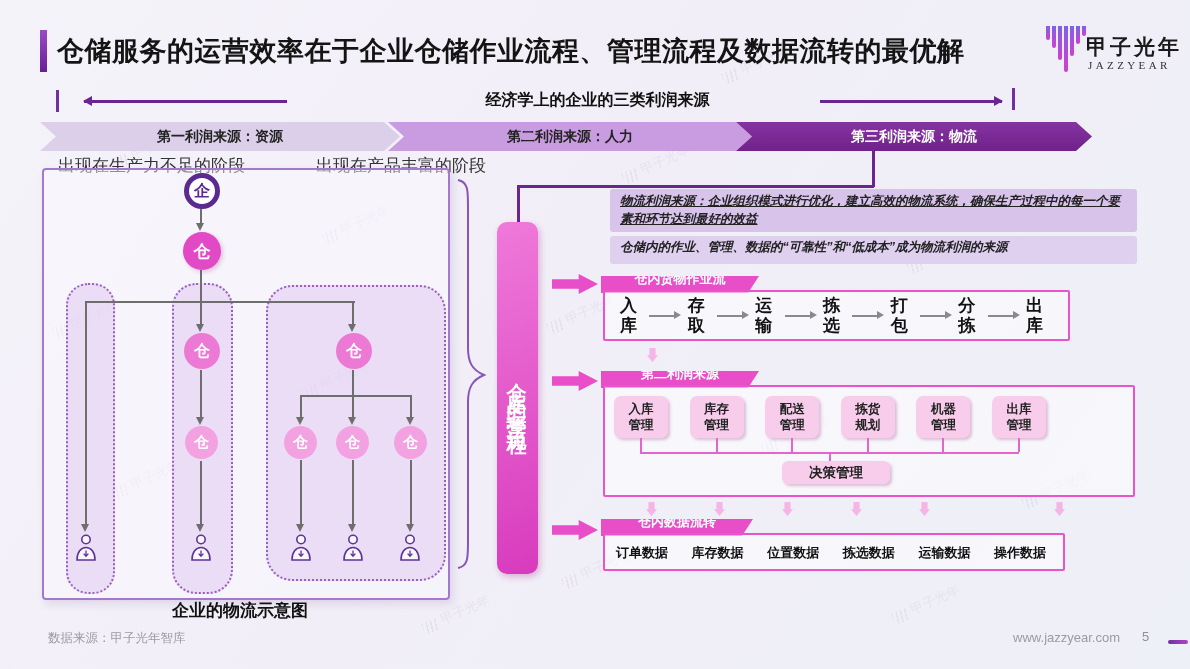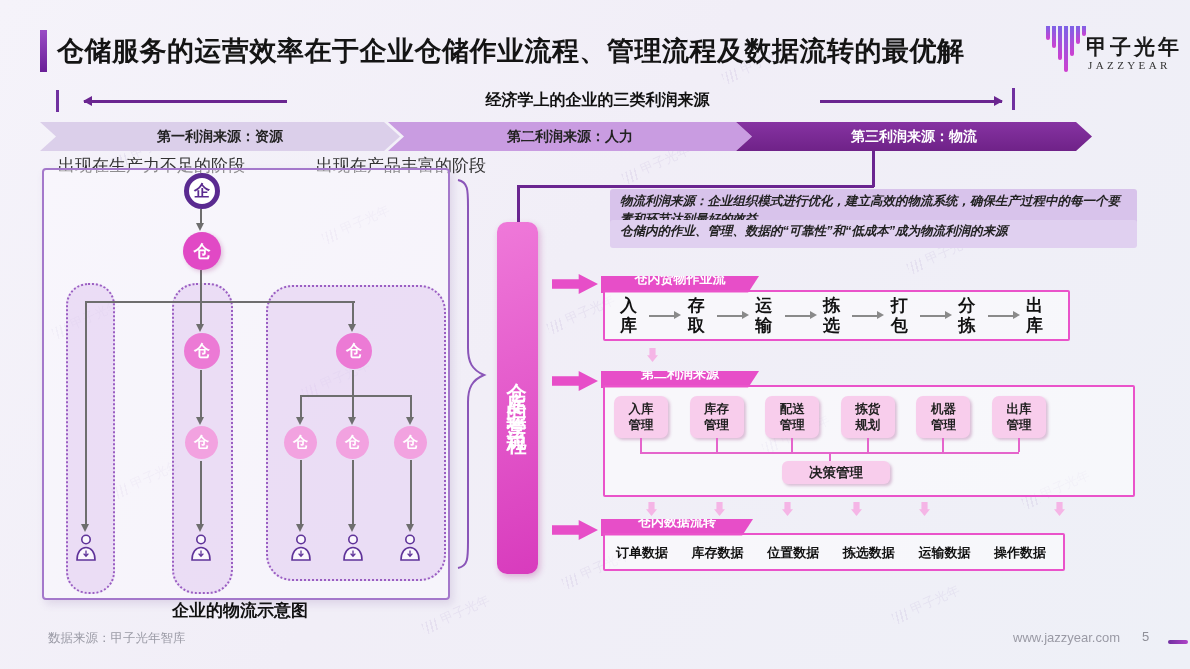--- a/index.html
+++ b/index.html
@@ -55,22 +55,22 @@
   .dcap{position:absolute;left:95px;top:599px;width:290px;text-align:center;font-size:17px;font-weight:bold;color:#111;}
   
   .brace{position:absolute;left:450px;top:178px;}
   .pbar{position:absolute;left:497px;top:222px;width:41px;height:352px;border-radius:10px;
     background:linear-gradient(160deg,#ef79d9,#d83bbd);display:flex;align-items:center;justify-content:center;
     box-shadow:2px 3px 6px rgba(170,40,140,.3);}
   .pbar span{writing-mode:vertical-rl;color:#fff;font-weight:bold;font-size:20px;letter-spacing:9px;}
   
   .note{position:absolute;left:610px;width:527px;border-radius:3px;font-size:12.5px;font-weight:bold;font-style:italic;color:#222;
     padding:4px 10px;box-sizing:border-box;line-height:1.4;}
-  .note1{top:189px;height:43px;background:#d8c3eb;}
-  .note2{top:220px;height:28px;background:#e0d0f0;padding-top:3px;}
+  .note1{top:189px;height:43px;background:#d8c3eb;text-decoration:underline;}
+  .note2{top:236px;height:28px;background:#e0d0f0;padding-top:3px;}
   
   .barrow{position:absolute;left:552px;width:46px;height:22px;background:#e74ec8;
     clip-path:polygon(0 28%,58% 28%,58% 4%,100% 50%,58% 96%,58% 72%,0 72%);}
   .sarrow{position:absolute;width:11px;height:14px;background:#f5b5e6;
     clip-path:polygon(22% 0,78% 0,78% 52%,100% 52%,50% 100%,0 52%,22% 52%);}
   
   .slabel{position:absolute;left:601px;height:17px;background:#e74ec8;color:#fff;font-size:13px;font-weight:bold;
     display:flex;align-items:center;justify-content:center;clip-path:polygon(0 0,100% 0,calc(100% - 11px) 100%,0 100%);
     padding-bottom:12px;box-sizing:border-box;}
   .sbox{position:absolute;left:603px;border:2px solid #ea53ca;background:rgba(255,255,255,.5);border-radius:2px;box-sizing:border-box;}

